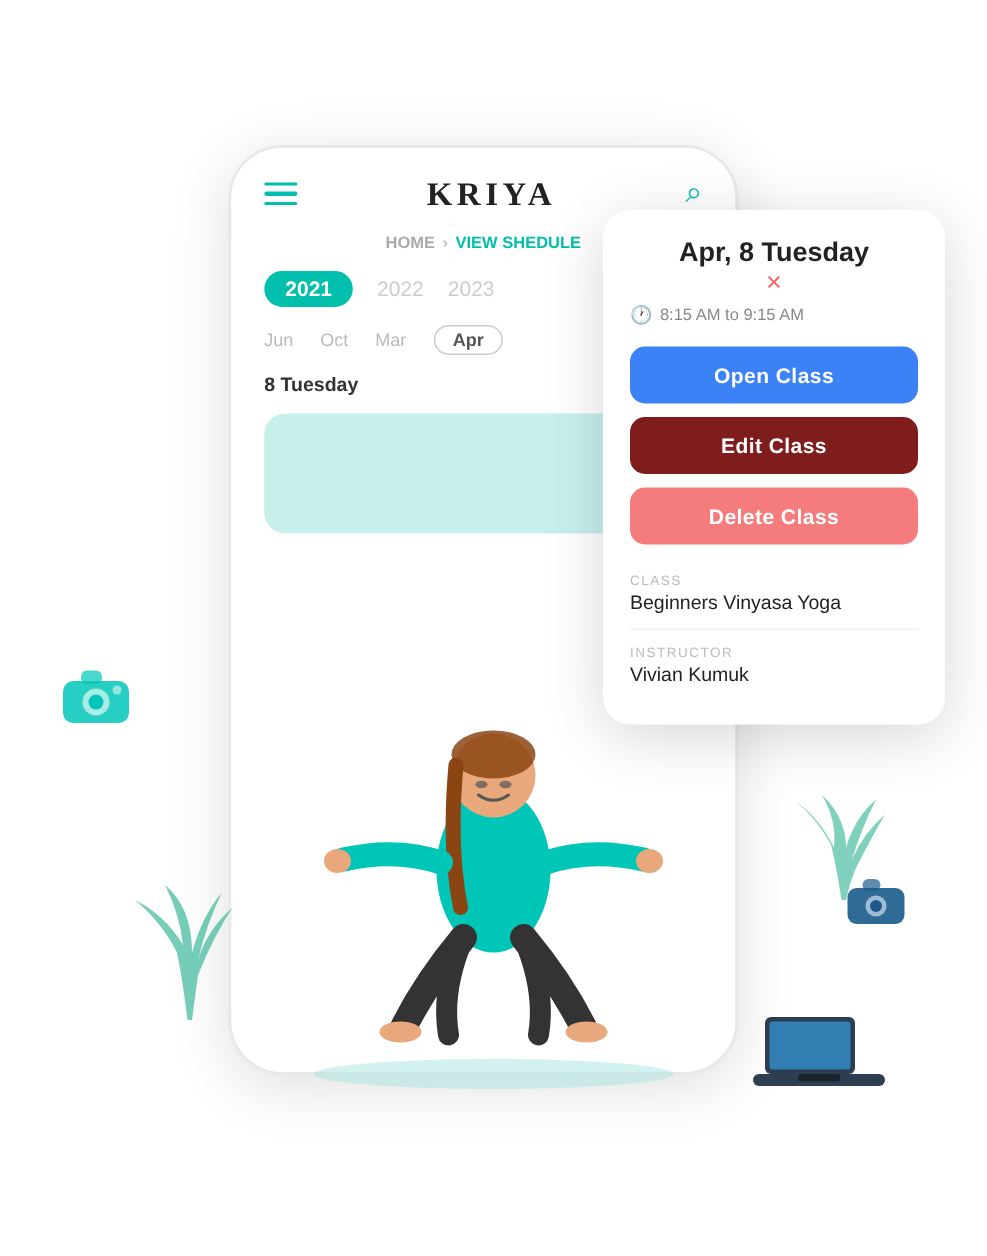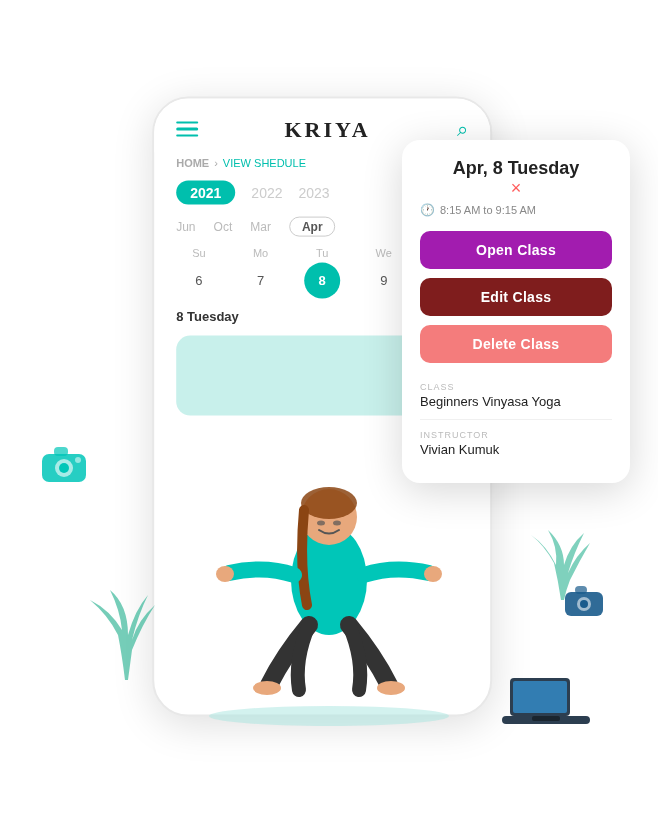--- a/index.html
+++ b/index.html
@@ -76,31 +76,32 @@
     }
 
     
     .breadcrumb {
       display: flex;
       align-items: center;
       padding: 4px 22px;
       font-size: 11px;
       color: #aaa;
       gap: 5px;
+      justify-content: center;
     }
     .breadcrumb .home {
       color: #aaa;
       font-weight: 600;
     }
     .breadcrumb .chevron {
       color: #aaa;
     }
     .breadcrumb .current {
       color: #00bfad;
-      font-weight: 400;
+      font-weight: 700;
       font-size: 11px;
     }
 
     
     .year-tabs {
       display: flex;
       align-items: center;
       padding: 8px 22px;
       gap: 16px;
     }
@@ -240,21 +241,21 @@
       border: none;
       border-radius: 10px;
       padding: 11px 0;
       font-size: 14px;
       font-weight: 700;
       cursor: pointer;
       margin-bottom: 9px;
       letter-spacing: 0.3px;
     }
     .btn-open {
-      background: #a21caf;
+      background: #3b82f6;
       color: #fff;
     }
     .btn-edit {
       background: #7f1d1d;
       color: #fff;
     }
     .btn-delete {
       background: #f47c7c;
       color: #fff;
     }
@@ -387,36 +388,20 @@
       <span class="year-tab">2023</span>
     </div>
 
     <div class="month-tabs">
       <span class="month-tab">Jun</span>
       <span class="month-tab">Oct</span>
       <span class="month-tab">Mar</span>
       <span class="month-tab active">Apr</span>
     </div>
 
-    <div class="calendar-week">
-      <div class="week-days-header">
-        <span class="day-name">Su</span>
-        <span class="day-name">Mo</span>
-        <span class="day-name">Tu</span>
-        <span class="day-name">We</span>
-        <span class="day-name">Th</span>
-      </div>
-      <div class="week-dates">
-        <div class="day-date">6</div>
-        <div class="day-date">7</div>
-        <div class="day-date active">8</div>
-        <div class="day-date">9</div>
-        <div class="day-date">10</div>
-      </div>
-    </div>
 
     <div class="selected-day-label">8 Tuesday</div>
 
     <div class="green-card"></div>
   </div>
 
   <div class="popup-card">
     <div class="popup-header">
       <div class="popup-title">Apr, 8 Tuesday</div>
       <div class="popup-close">×</div>

